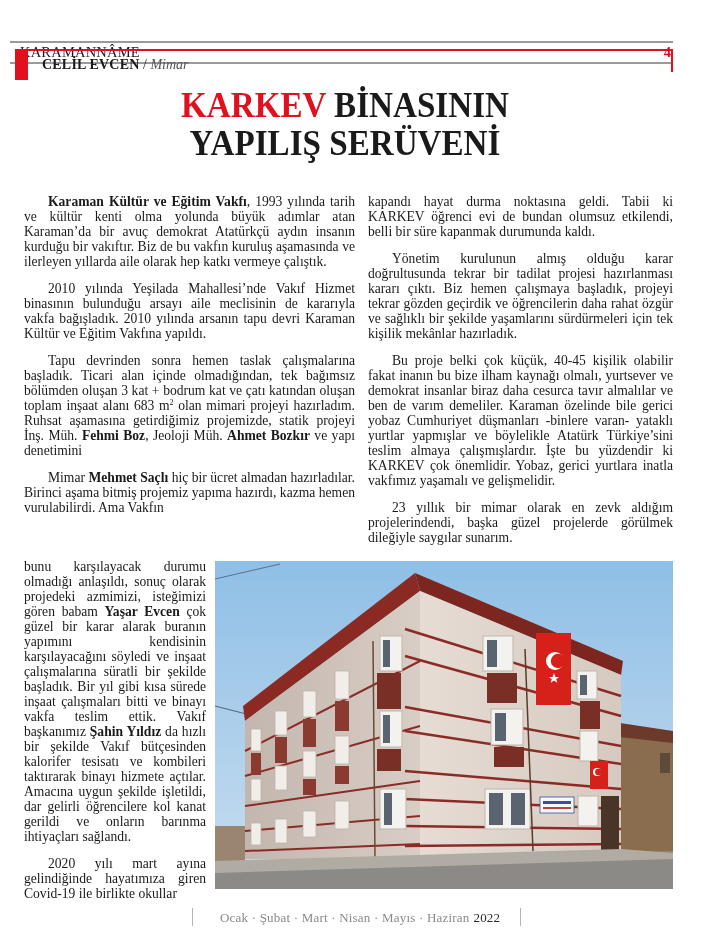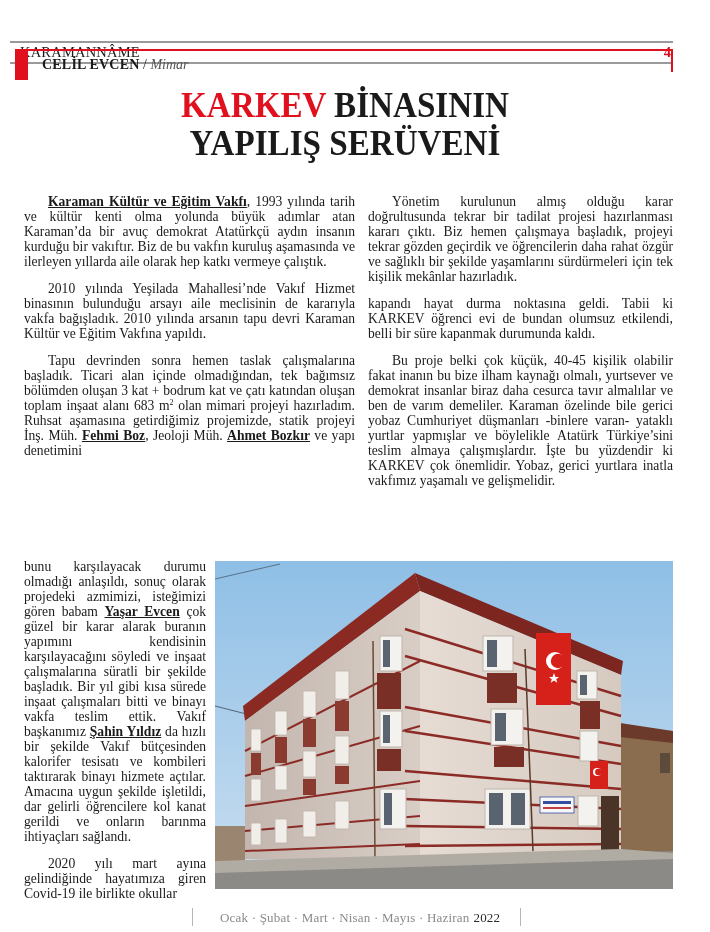--- a/index.html
+++ b/index.html
@@ -26,21 +26,21 @@
            font-family: "Liberation Serif", "DejaVu Serif", serif; font-weight: bold;
            font-size: 36px; line-height: 38px; color: #1a1a1a; transform: scaleX(0.92); transform-origin: 345px 0; }
   .title .red { color: #e0101e; }
 
   
   .col { position: absolute; font-size: 13.6px; line-height: 15px; text-align: justify; }
   .col p { margin: 0 0 12px 0; text-indent: 24px; }
   .col-left { left: 24px; top: 194px; width: 331px; }
   .col-right { left: 368px; top: 194px; width: 305px; }
   .col-narrow { left: 24px; top: 559px; width: 182px; }
-  .col b { font-weight: bold; text-decoration: underline; }
+  .col b { font-weight: bold; }
   sup { font-size: 8px; vertical-align: 5px; line-height: 0; }
 
   
   .photo { position: absolute; left: 215px; top: 561px; width: 458px; height: 328px; overflow: hidden; }
   .photo svg { display: block; }
 
   
   .footer { position: absolute; left: 192px; top: 908px; width: 330px; height: 20px; }
   .footer .bar { position: absolute; top: 0; width: 1px; height: 18px; background: #b5b5b5; }
   .footer .bar.l { left: 0; }
@@ -64,31 +64,33 @@
 
 <div class="title">
   <div><span class="red">KARKEV</span><span> BİNASININ</span></div>
   <div>YAPILIŞ SERÜVENİ</div>
 </div>
 
 <div class="col col-left">
   <p><b>Karaman Kültür ve Eğitim Vakfı</b><span>, 1993 yılında tarih ve kültür kenti olma yolunda büyük adımlar atan Karaman’da bir avuç demokrat Atatürkçü aydın insanın kurduğu bir vakıftır.  Biz de  bu vakfın kuruluş aşamasında ve ilerleyen yıllarda aile olarak hep katkı vermeye çalıştık.</span></p>
   <p>2010 yılında Yeşilada Mahallesi’nde Vakıf Hizmet binasının bulunduğu arsayı aile meclisinin de kararıyla vakfa bağışladık. 2010 yılında arsanın tapu devri Karaman Kültür ve Eğitim Vakfına yapıldı.</p>
   <p><span>Tapu devrinden sonra hemen taslak çalışmalarına başladık. Ticari alan içinde olmadığından, tek bağımsız bölümden oluşan 3 kat + bodrum kat ve çatı katından oluşan toplam inşaat alanı 683 m</span><sup>2</sup><span> olan mimari projeyi hazırladım. Ruhsat aşamasına getirdiğimiz projemizde, statik projeyi İnş. Müh. </span><b>Fehmi Boz</b><span>, Jeoloji Müh. </span><b>Ahmet Bozkır</b><span> ve yapı denetimini</span></p>
+  <p style="margin-bottom:0"><span>Mimar  </span><b>Mehmet Saçlı</b><span>  hiç bir ücret almadan hazırladılar. Birinci aşama  bitmiş projemiz yapıma hazırdı, kazma hemen vurulabilirdi. Ama Vakfın</span></p>
 </div>
 
 <div class="col col-narrow">
   <p style="text-indent:0"><span>bunu karşılayacak durumu olmadığı anlaşıldı, sonuç olarak projedeki azmimizi, isteğimizi gören babam </span><b>Yaşar Evcen</b><span> çok güzel bir karar alarak buranın yapımını kendisinin karşılayacağını söyledi ve inşaat çalışmalarına süratli bir şekilde başladık. Bir yıl gibi kısa sürede inşaat çalışmaları bitti ve  binayı vakfa teslim ettik. Vakıf başkanımız </span><b>Şahin Yıldız</b><span> da hızlı bir şekilde Vakıf bütçesinden kalorifer tesisatı ve kombileri taktırarak binayı hizmete açtılar. Amacına uygun şekilde işletildi, dar gelirli öğrencilere kol kanat gerildi ve  onların barınma ihtiyaçları sağlandı.</span></p>
   <p>2020 yılı mart ayına gelindiğinde hayatımıza giren Covid-19 ile birlikte okullar</p>
 </div>
 
 <div class="col col-right">
+  <p style="text-indent:0">kapandı hayat durma noktasına geldi. Tabii ki KARKEV öğrenci evi de bundan olumsuz etkilendi, belli bir süre kapanmak durumunda kaldı.</p>
   <p>Yönetim kurulunun almış olduğu karar doğrultusunda tekrar bir tadilat projesi hazırlanması kararı çıktı. Biz hemen çalışmaya başladık, projeyi tekrar gözden geçirdik ve öğrencilerin daha rahat özgür ve sağlıklı bir şekilde yaşamlarını sürdürmeleri için tek kişilik mekânlar hazırladık.</p>
-  <p style="text-indent:0">kapandı hayat durma noktasına geldi. Tabii ki KARKEV öğrenci evi de bundan olumsuz etkilendi, belli bir süre kapanmak durumunda kaldı.</p>
   <p>Bu proje belki çok küçük, 40-45 kişilik olabilir fakat inanın bu bize ilham kaynağı olmalı, yurtsever ve demokrat insanlar biraz daha cesurca tavır almalılar ve ben de varım demeliler. Karaman özelinde bile gerici yobaz Cumhuriyet düşmanları -binlere varan- yataklı yurtlar yapmışlar ve böylelikle Atatürk Türkiye’sini teslim almaya çalışmışlardır. İşte bu yüzdendir ki KARKEV  çok önemlidir.  Yobaz, gerici yurtlara inatla  vakfımız yaşamalı ve gelişmelidir.</p>
+  <p>23 yıllık bir mimar olarak en zevk aldığım projelerindendi, başka güzel projelerde görülmek dileğiyle saygılar sunarım.</p>
 </div>
 
 <div class="photo">
   <svg width="458" height="328" viewBox="0 0 458 328">
     <defs>
       <linearGradient id="sky" x1="0" y1="0" x2="0" y2="1">
         <stop offset="0" stop-color="#8fbfe6"></stop>
         <stop offset="1" stop-color="#c9def0"></stop>
       </linearGradient>
       <linearGradient id="wallR" x1="0" y1="0" x2="1" y2="0">

